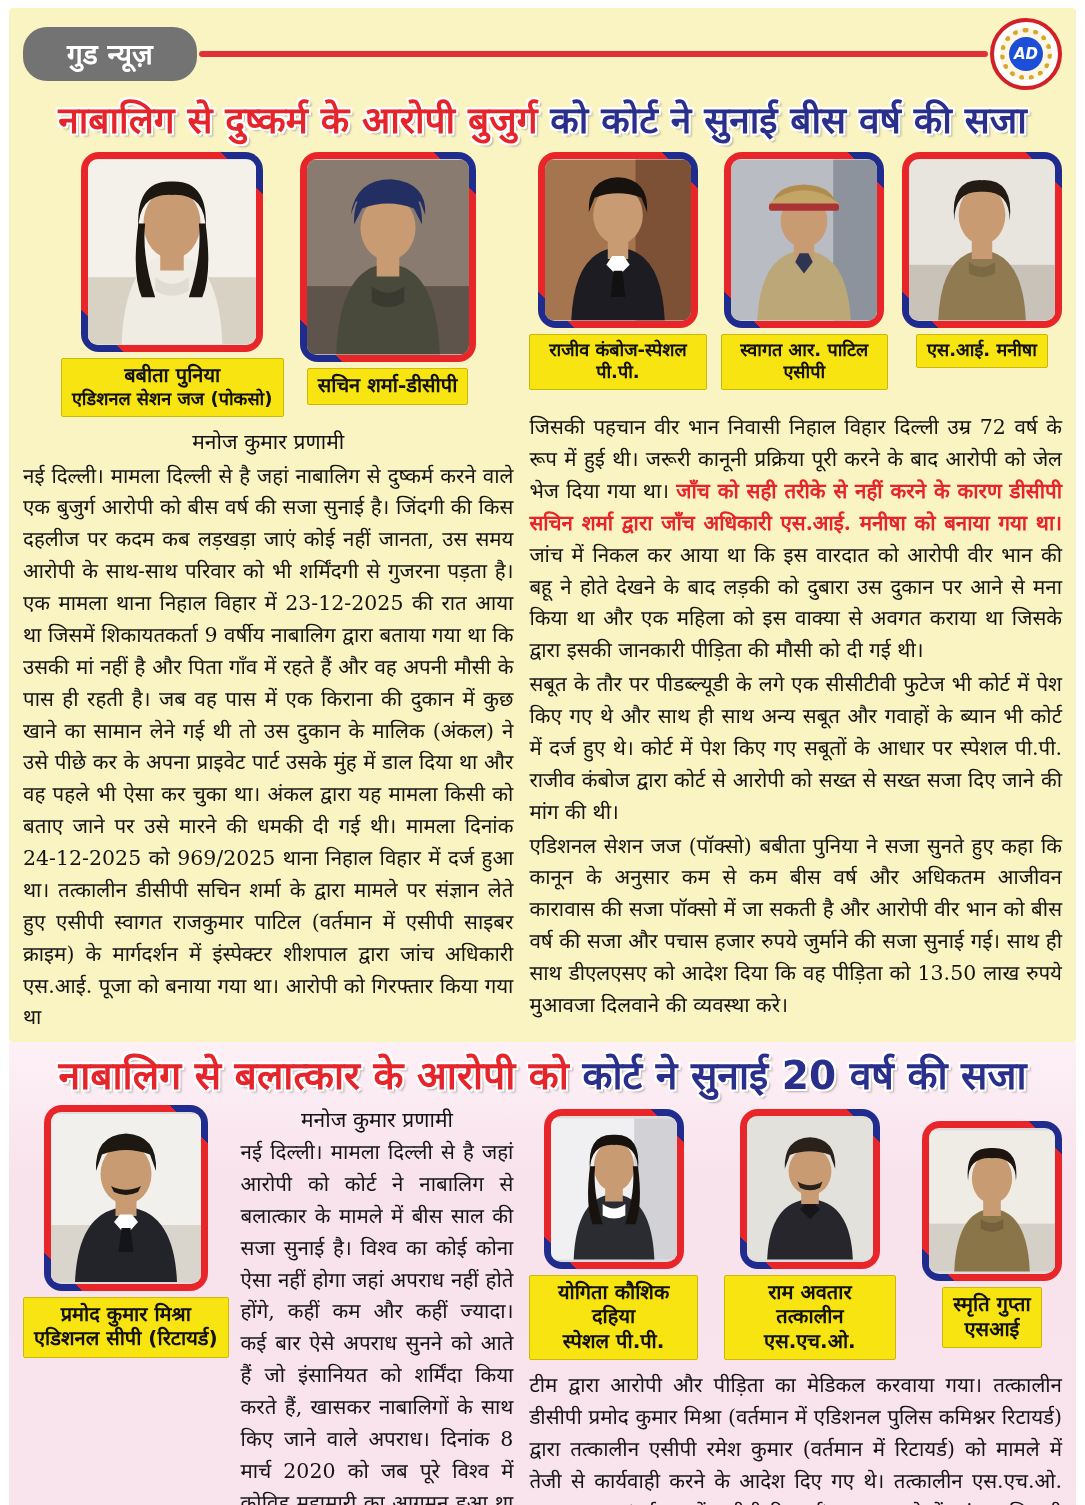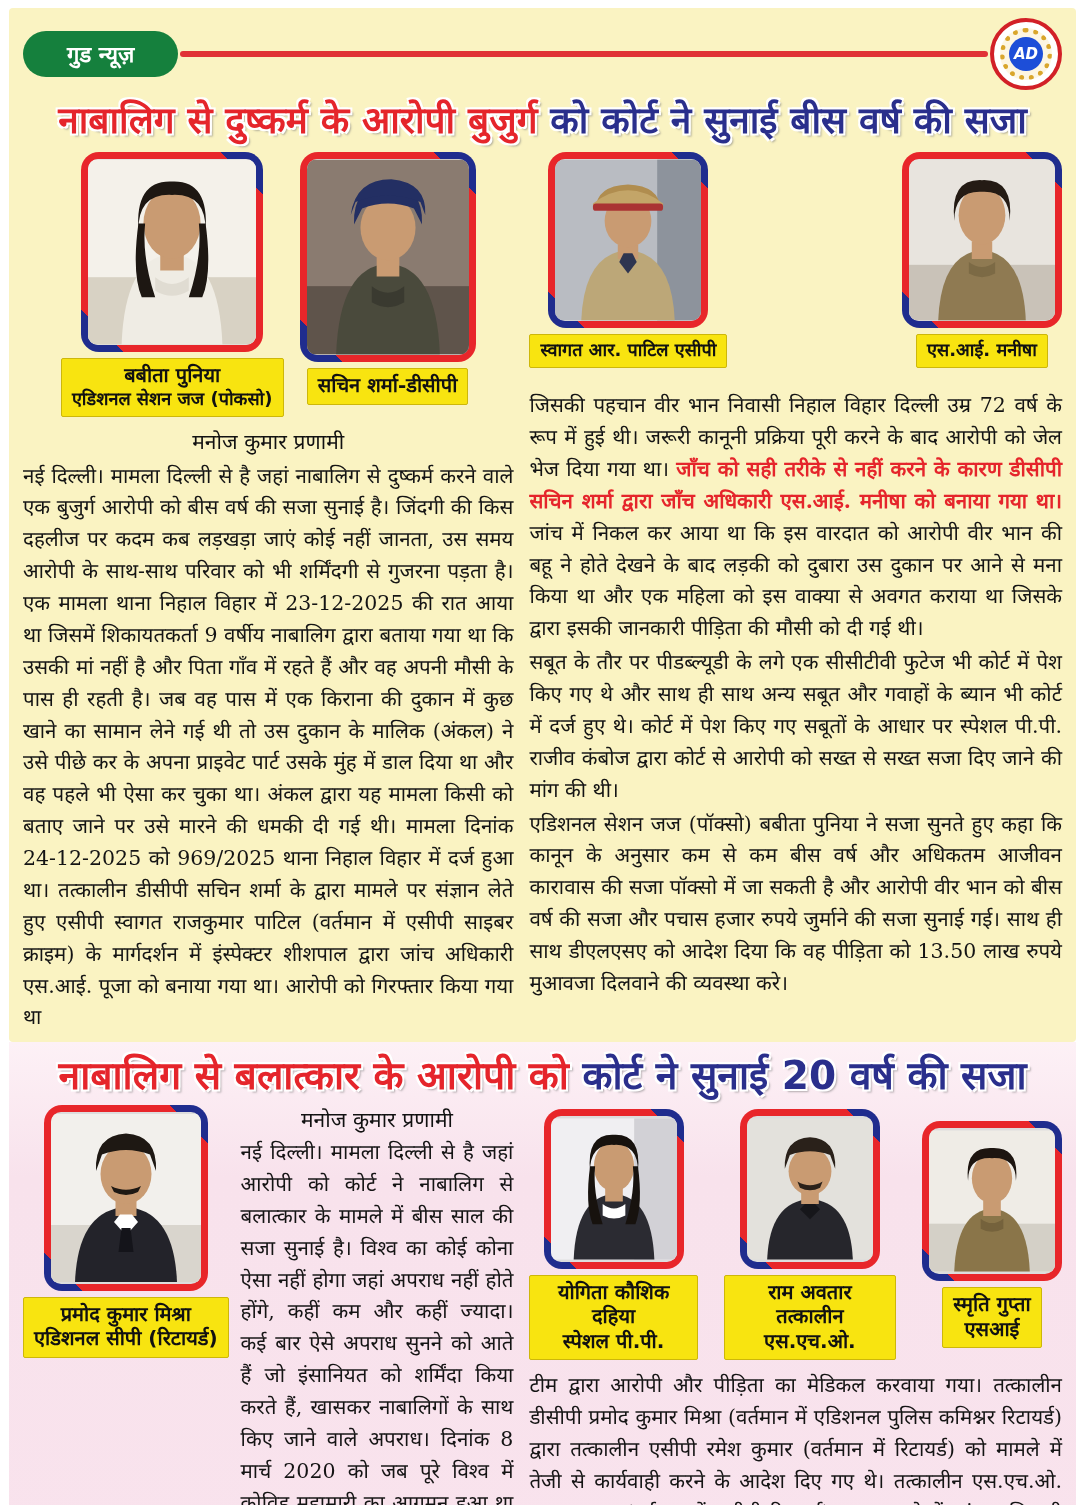--- a/index.html
+++ b/index.html
@@ -12,21 +12,21 @@
     background:#faf3c2; border-radius:4px; padding:10px 14px 6px 14px;
     flex:0 0 auto;
   }
   .section-bottom {
     background:linear-gradient(180deg,#fdf1f6 0%,#f8e2ec 18%,#f9e3ed 82%,#fcf0f6 100%);
     padding:8px 14px 4px 14px; flex:1 1 auto; display:flex; flex-direction:column;
   }
   
   .hdr { display:flex; align-items:center; height:72px; }
   .tag-pill {
-    background:#15803d; color:#fff; font-weight:bold; font-size:22px;
+    background:#737373; color:#fff; font-weight:bold; font-size:28px;
     padding:7px 44px 9px 44px; border-radius:24px; white-space:nowrap;
   }
   .hdr-line { flex:1; height:6px; background:#e03236; border-radius:3px; margin:0 2px; }
   .logo-badge {
     width:72px; height:72px; border-radius:50%; background:#fff;
     border:4px solid #d22027; display:flex; align-items:center; justify-content:center;
     position:relative; flex:0 0 auto;
   }
   .logo-gear {
     width:52px; height:52px; border-radius:50%; border:5px dotted #d9a62c;
@@ -159,20 +159,39 @@
 
         <div class="byline">मनोज कुमार प्रणामी</div>
 
         <div class="body-txt">
           <p>नई दिल्ली। मामला दिल्ली से है जहां नाबालिग से दुष्कर्म करने वाले एक बुजुर्ग आरोपी को बीस वर्ष की सजा सुनाई है। जिंदगी की किस दहलीज पर कदम कब लड़खड़ा जाएं कोई नहीं जानता, उस समय आरोपी के साथ-साथ परिवार को भी शर्मिंदगी से गुजरना पड़ता है। एक मामला थाना निहाल विहार में 23-12-2025 की रात आया था जिसमें शिकायतकर्ता 9 वर्षीय नाबालिग द्वारा बताया गया था कि उसकी मां नहीं है और पिता गाँव में रहते हैं और वह अपनी मौसी के पास ही रहती है। जब वह पास में एक किराना की दुकान में कुछ खाने का सामान लेने गई थी तो उस दुकान के मालिक (अंकल) ने उसे पीछे कर के अपना प्राइवेट पार्ट उसके मुंह में डाल दिया था और वह पहले भी ऐसा कर चुका था। अंकल द्वारा यह मामला किसी को बताए जाने पर उसे मारने की धमकी दी गई थी। मामला दिनांक 24-12-2025 को 969/2025 थाना निहाल विहार में दर्ज हुआ था। तत्कालीन डीसीपी सचिन शर्मा के द्वारा मामले पर संज्ञान लेते हुए एसीपी स्वागत राजकुमार पाटिल (वर्तमान में एसीपी साइबर क्राइम) के मार्गदर्शन में इंस्पेक्टर शीशपाल द्वारा जांच अधिकारी एस.आई. पूजा को बनाया गया था। आरोपी को गिरफ्तार किया गया था</p>
         </div>
       </div>
 
       <div class="half-r">
         <div class="photo-row tight">
+          <div class="photo-card ph ph-rajiv">
+            <div class="frame">
+              <span class="shot">
+                <svg width="146" height="162" viewBox="0 0 100 110">
+                  <rect width="100" height="110" style="fill:var(--bd1)"></rect>
+                  <rect x="62" width="38" height="110" style="fill:var(--bd2)"></rect>
+                  <path d="M18 110 Q20 62 50 60 Q80 62 82 110 Z" style="fill:var(--body)"></path>
+                  <path d="M43 56 h14 v12 h-14 Z" style="fill:var(--skin)"></path>
+                  <ellipse cx="50" cy="38" rx="17" ry="20" style="fill:var(--skin)"></ellipse>
+                  <path d="M30 36 Q29 13 50 12 Q71 13 70 36 L66 26 Q50 20 34 26 Z" style="fill:var(--hair)"></path>
+                  <path d="M42 72 l8 8 l8 -8 l-4 -6 l-8 0 Z" style="fill:var(--collar)"></path>
+                  <path d="M47 76 h6 l2 18 h-10 Z" style="fill:#111"></path>
+                </svg>
+              </span>
+            </div>
+            <div class="cap">
+              <div class="c2">राजीव कंबोज-स्पेशल पी.पी.</div>
+            </div>
+          </div>
           <div class="photo-card ph ph-swagat">
             <div class="frame">
               <span class="shot">
                 <svg width="146" height="162" viewBox="0 0 100 110">
                   <rect width="100" height="110" style="fill:var(--bd1)"></rect>
                   <rect x="70" width="30" height="110" style="fill:var(--bd2)"></rect>
                   <path d="M18 110 Q20 64 50 62 Q80 64 82 110 Z" style="fill:var(--body)"></path>
                   <path d="M43 58 h14 v10 h-14 Z" style="fill:var(--skin)"></path>
                   <ellipse cx="50" cy="42" rx="16" ry="18" style="fill:var(--skin)"></ellipse>
                   <path d="M28 34 Q28 18 50 17 Q72 18 72 34 L72 30 L28 30 Z" style="fill:#b08d4f"></path>

